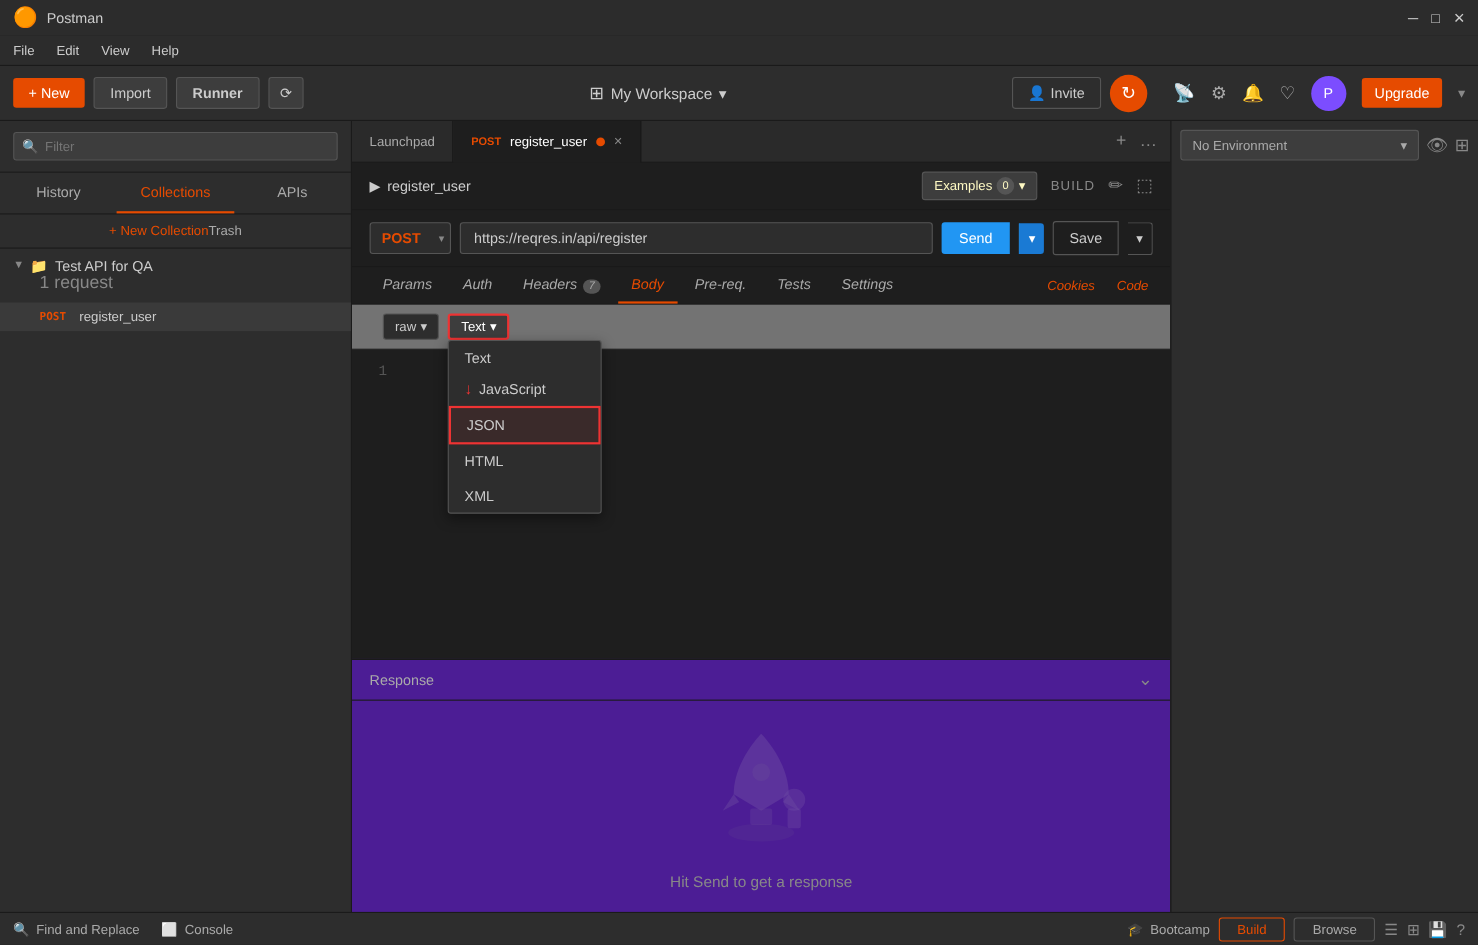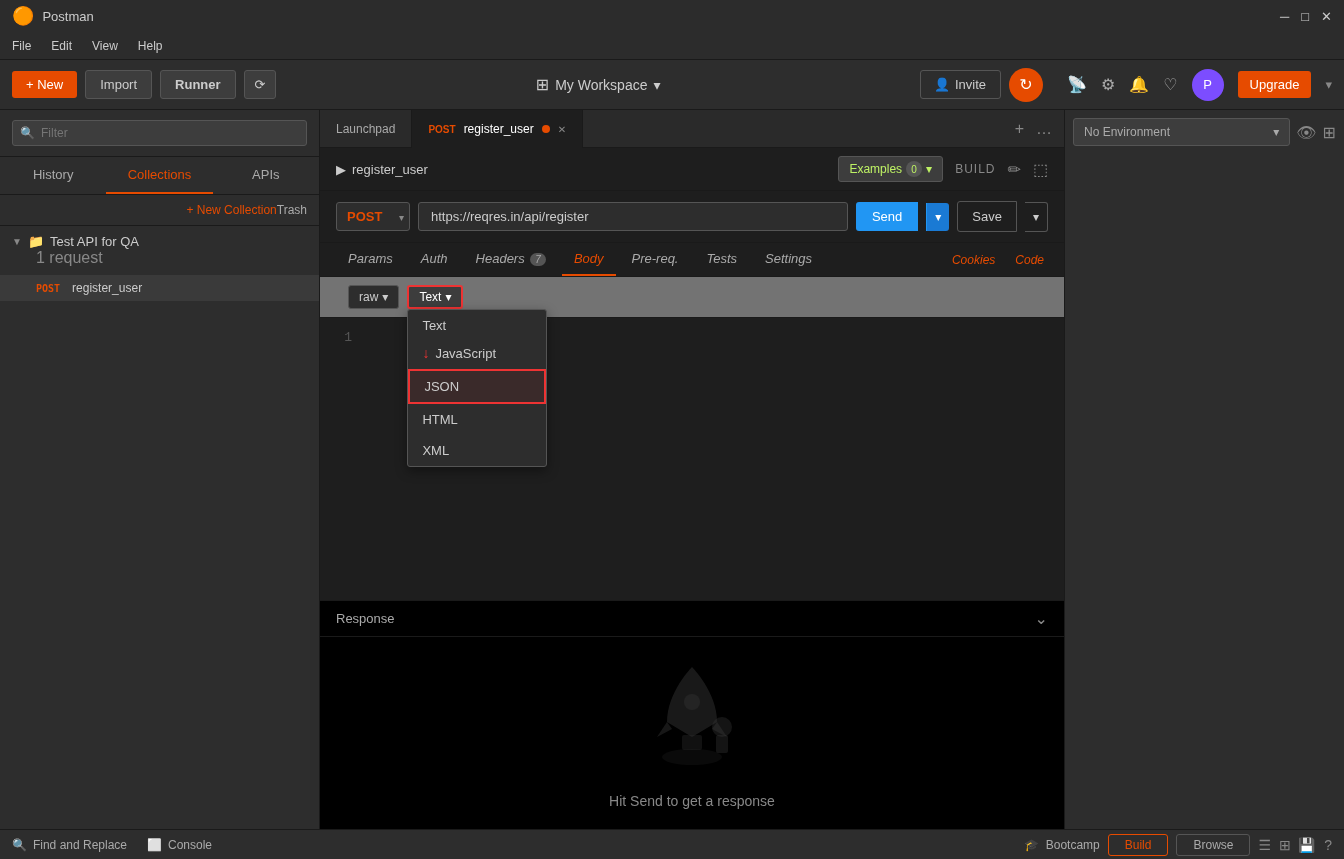--- a/index.html
+++ b/index.html
@@ -176,21 +176,21 @@
       border-bottom: 2px solid transparent;
     }
     .sidebar-tab.active {
       color: #e64b00;
       border-bottom: 2px solid #e64b00;
     }
     .sidebar-tab:nth-child(3) { color: #aaa; }
     .sidebar-new-collection {
       padding: 8px 12px;
       display: flex;
-      justify-content: flex-end;
+      justify-content: center;
       align-items: center;
       border-bottom: 1px solid #1a1a1a;
     }
     .btn-new-collection {
       color: #e64b00;
       background: none;
       border: none;
       cursor: pointer;
       font-size: 12px;
     }
@@ -265,21 +265,21 @@
       padding: 8px 16px;
       gap: 12px;
       border-bottom: 1px solid #1a1a1a;
       background: #1e1e1e;
     }
     .request-breadcrumb { display: flex; align-items: center; gap: 6px; color: #ccc; font-size: 13px; }
     .request-actions { margin-left: auto; display: flex; align-items: center; gap: 12px; }
     .examples-btn {
       background: #3d3d3d;
       border: 1px solid #555;
-      color: #bef264;
+      color: #fef9c3;
       padding: 4px 10px;
       border-radius: 3px;
       cursor: pointer;
       font-size: 12px;
       display: flex;
       align-items: center;
       gap: 4px;
     }
     .examples-badge {
       background: #555;
@@ -484,21 +484,21 @@
       gap: 16px;
       font-family: 'Courier New', monospace;
       font-size: 13px;
       line-height: 1.6;
     }
     .line-num { color: #555; min-width: 20px; text-align: right; user-select: none; }
 
     
     .response-area {
       border-top: 1px solid #1a1a1a;
-      background: #000000;
+      background: #4c1d95;
       min-height: 220px;
       display: flex;
       flex-direction: column;
     }
     .response-header {
       display: flex;
       align-items: center;
       padding: 8px 16px;
       border-bottom: 1px solid #1a1a1a;
       gap: 4px;

